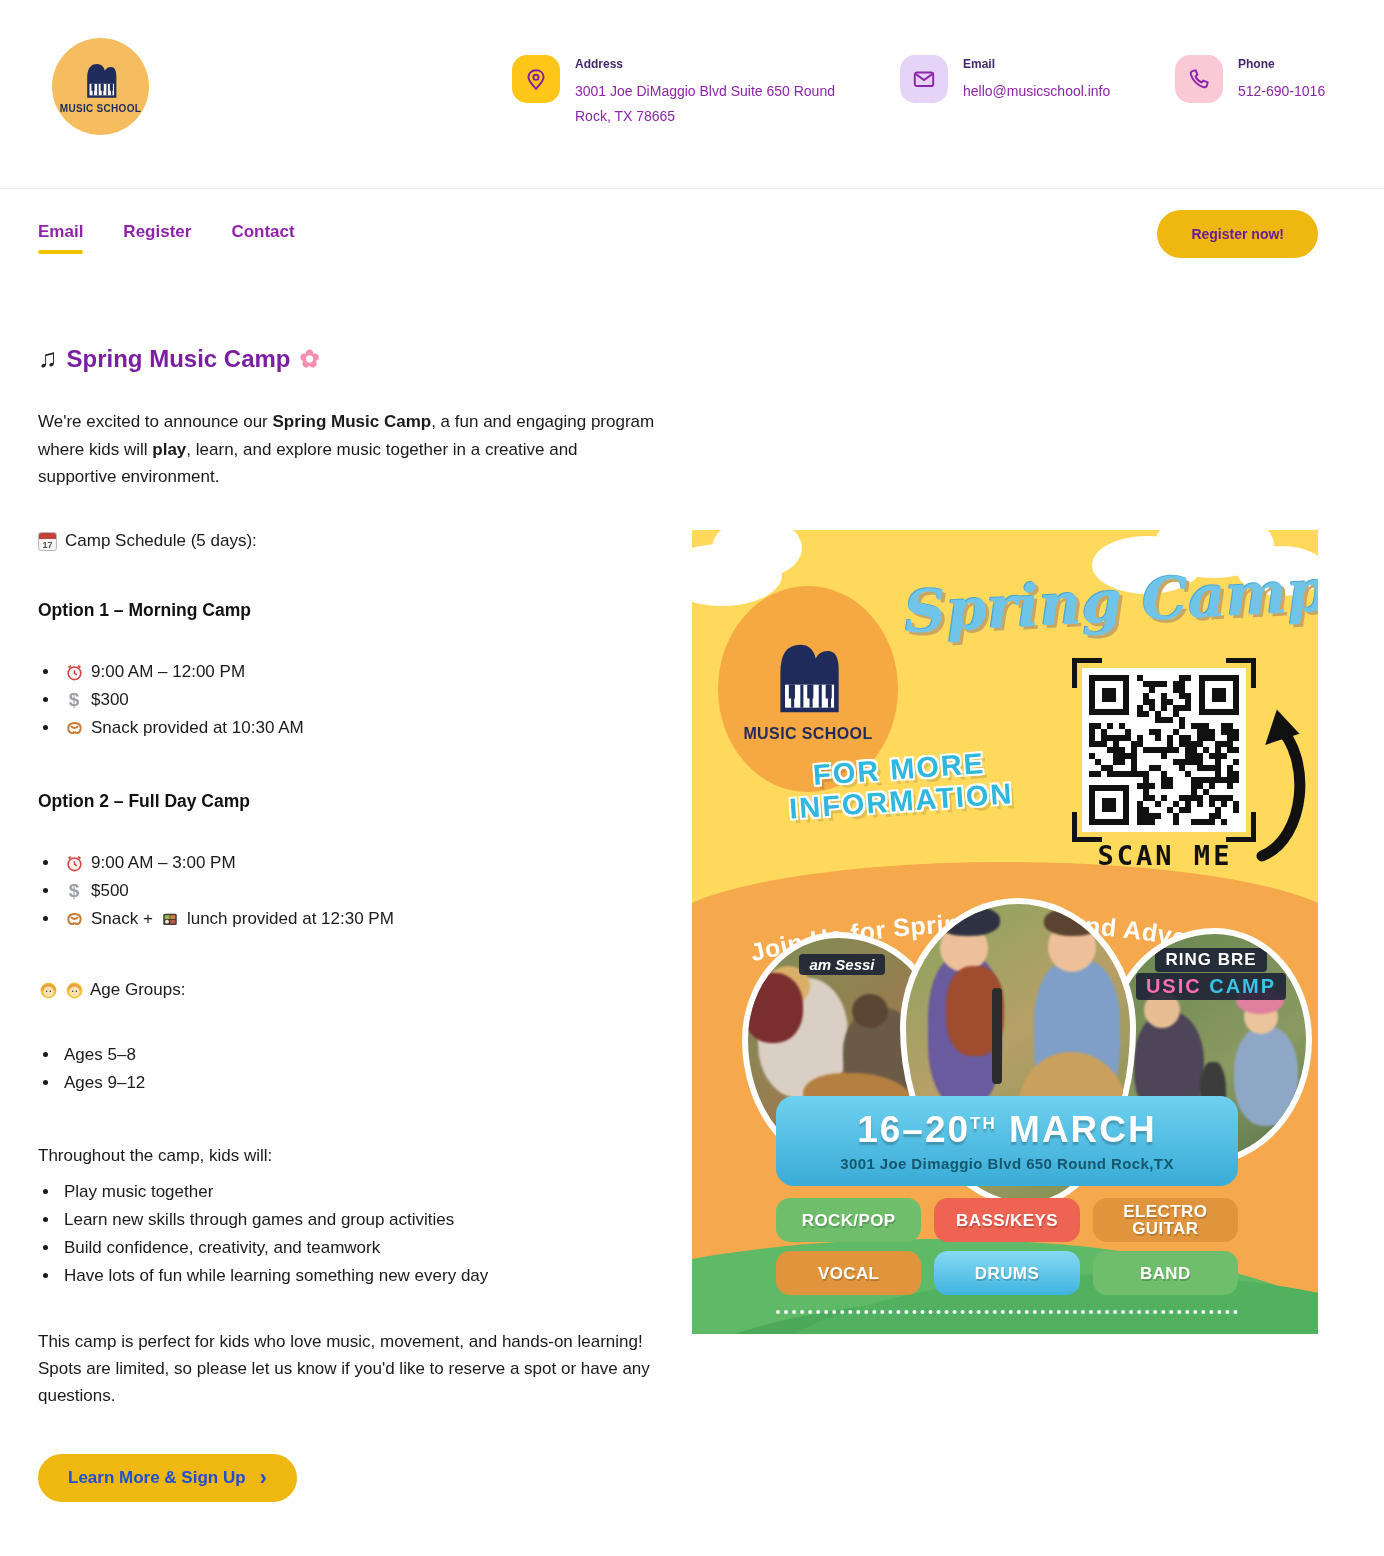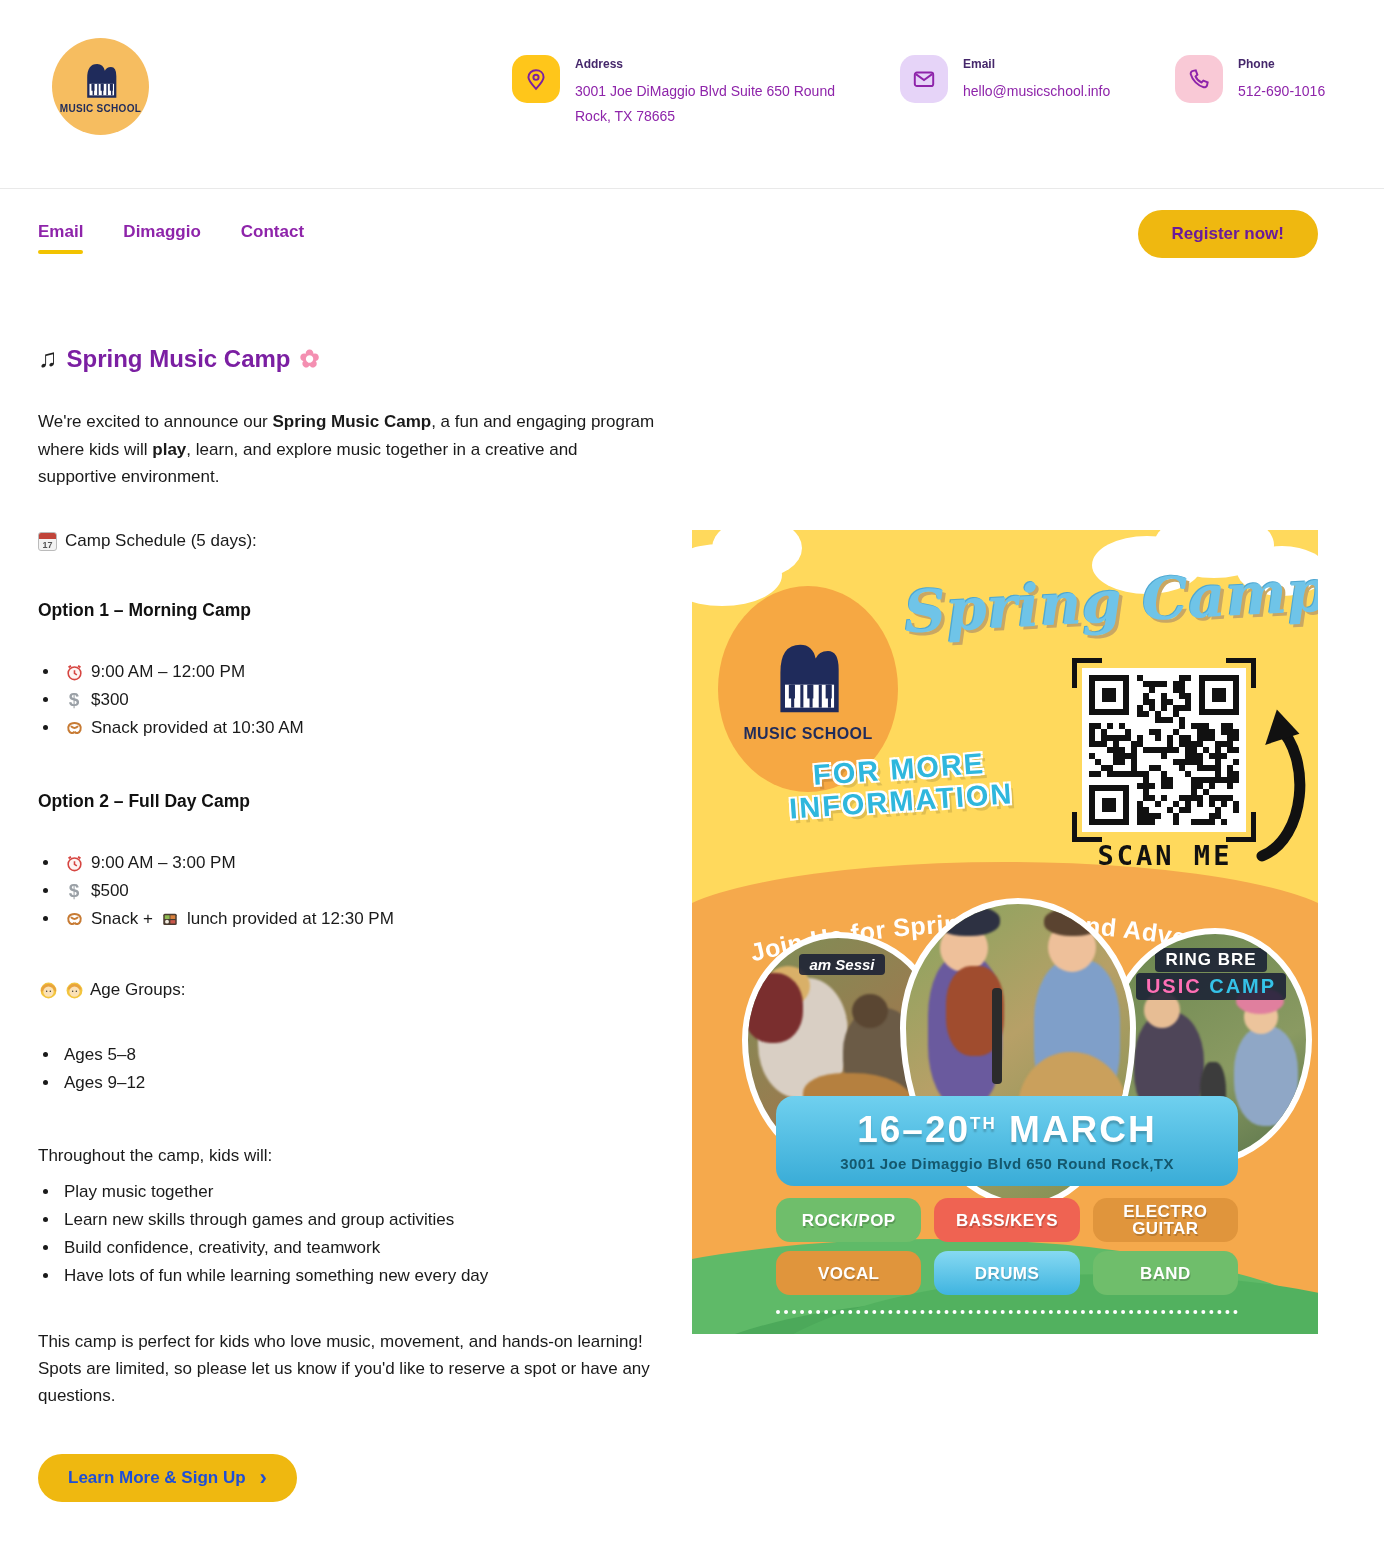--- a/index.html
+++ b/index.html
@@ -18,21 +18,21 @@
   .contact-title { font-size:12px; font-weight:bold; color:#45276B; margin:2px 0 8px; }
   .contact-value { font-size:14px; color:#8E24AA; line-height:1.75; }
   .contact-addr .contact-value { width:262px; }
   .divider { position:absolute; left:0; right:0; top:188px; height:1px; background:#E9E9E9; }
 
   
   .nav { position:absolute; left:38px; top:222px; display:flex; gap:40px; }
   .nav a { font-size:17px; font-weight:bold; color:#8E24AA; text-decoration:none; position:relative; padding-bottom:12px; }
   .nav a.active::after { content:""; position:absolute; left:0; right:0; bottom:0; height:4px; border-radius:2px; background:#F2C300; }
   .register-btn { position:absolute; right:66px; top:210px; height:48px; padding:0 34px; border:none; cursor:pointer;
-    border-radius:24px; background:#EFB810; color:#6A1B9A; font-size:17px; font-weight:bold; font-family:inherit; }
+    border-radius:24px; background:#EFB810; color:#6A1B9A; font-size:14px; font-weight:bold; font-family:inherit; }
 
   
   .article { position:absolute; left:38px; top:343px; width:618px; }
   .h1 { font-size:24px; font-weight:bold; color:#7B1FA2; display:flex; align-items:center; gap:9px; }
   .note-glyph { color:#222; font-size:26px; }
   .flower-glyph { color:#F48FB1; font-size:24px; }
   .intro { margin-top:34px; font-size:17px; line-height:1.63; }
   .intro b { font-weight:bold; }
   .sched-line { margin-top:40px; font-size:17px; display:flex; align-items:flex-end; gap:8px; }
   .opt-h { margin-top:49px; font-size:17.5px; font-weight:bold; color:#111; }
@@ -179,21 +179,21 @@
         <div class="contact-title">Phone</div>
         <div class="contact-value">512-690-1016</div>
       </div>
     </div>
 
     <div class="divider"></div>
   </header>
 
   <nav class="nav">
     <a href="#" class="active">Email</a>
-    <a href="#">Dimaggio</a>
+    <a href="#">Register</a>
     <a href="#">Contact</a>
   </nav>
   <button class="register-btn">Register now!</button>
 
   <section class="article">
     <h1 class="h1">
       <span class="note-glyph">♫</span>
       <span>Spring Music Camp</span>
       <span class="flower-glyph">✿</span>
     </h1>

